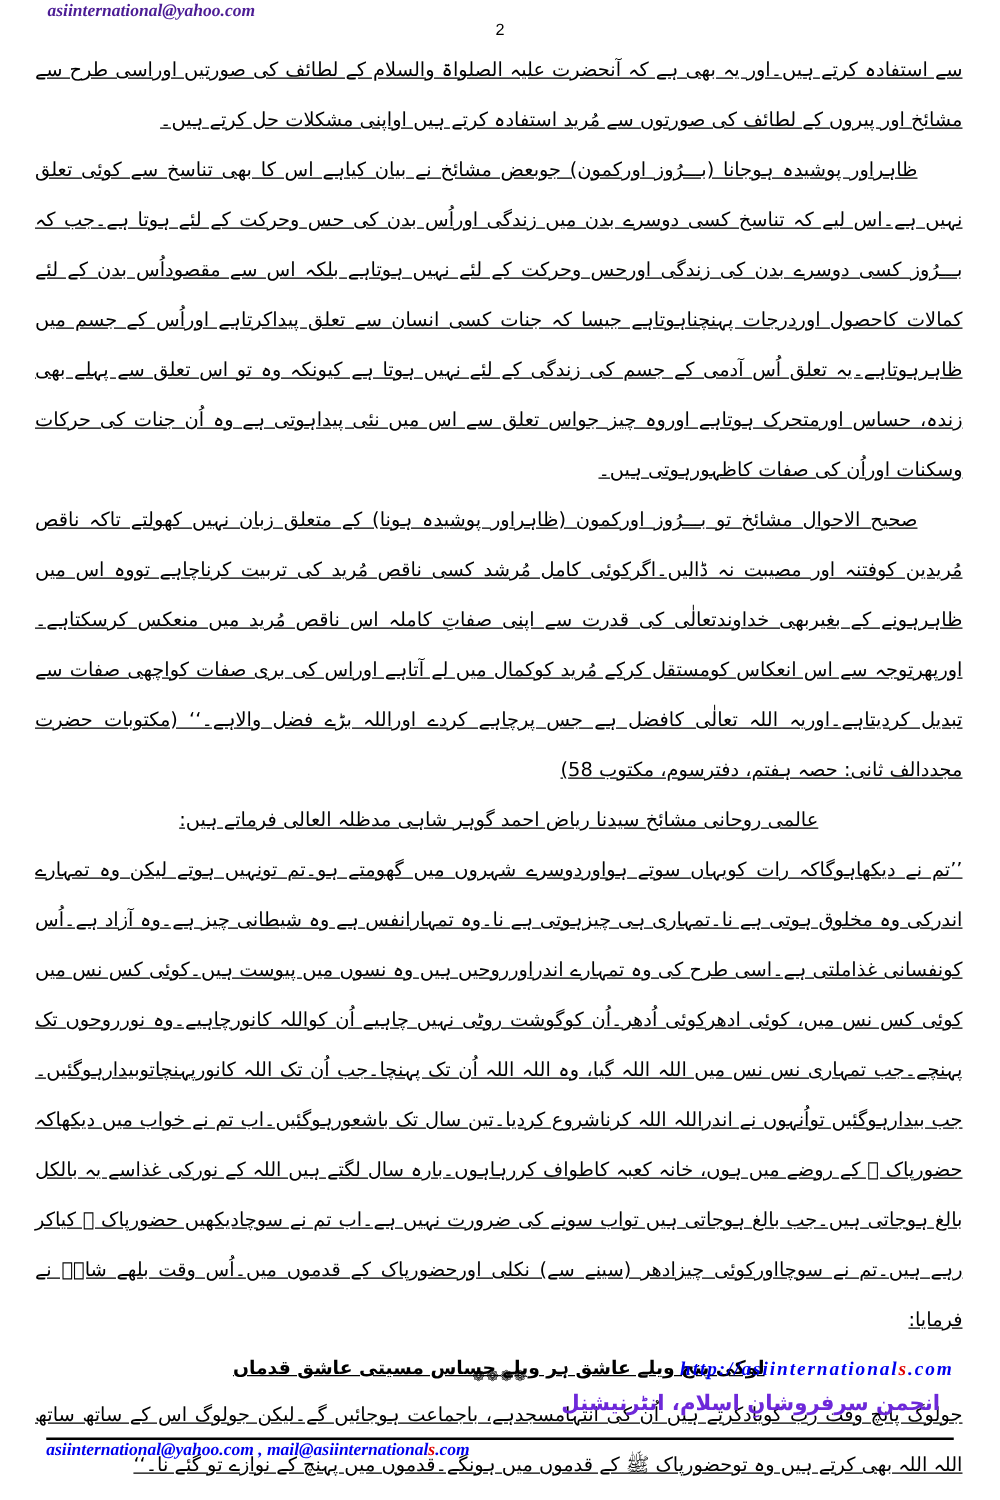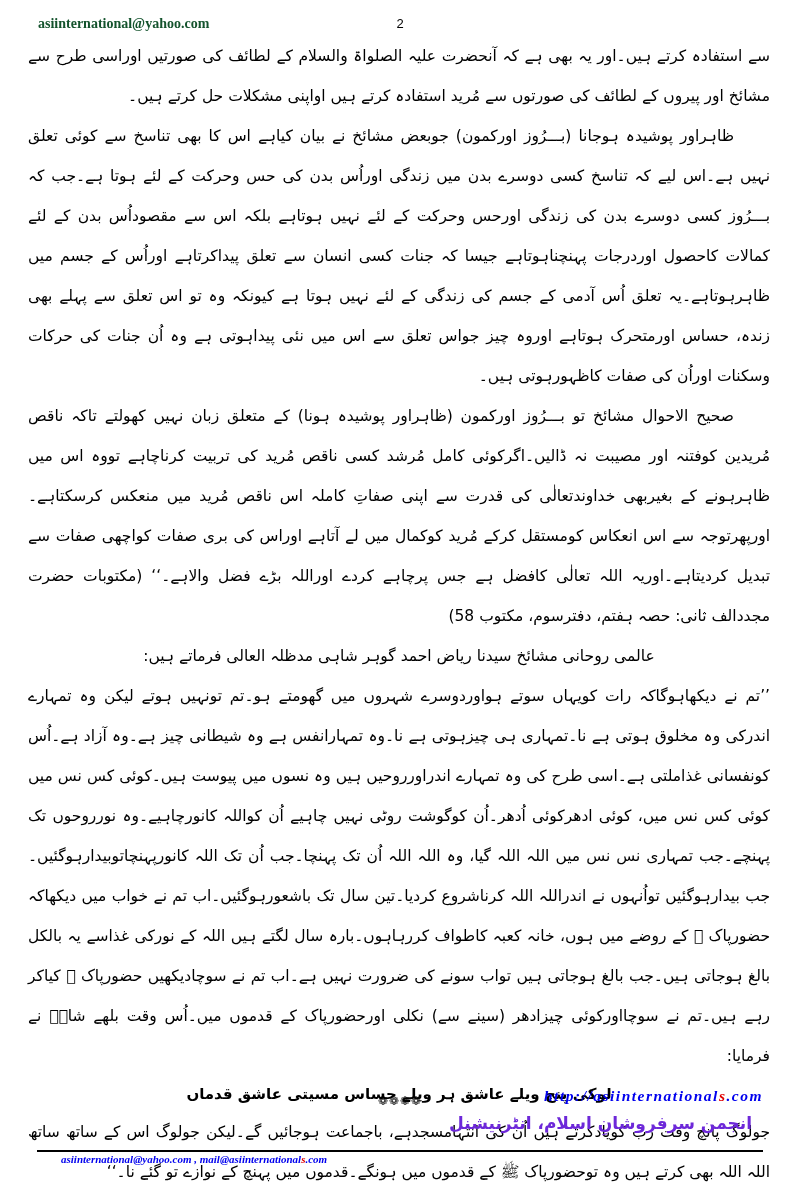--- a/index.html
+++ b/index.html
@@ -11,25 +11,26 @@
       width: 800px;
       height: 1200px;
       position: relative;
       overflow: hidden;
       font-family: "DejaVu Sans", sans-serif;
       color: #000;
     }
     .header-email {
       position: absolute;
       left: 38px;
-      top: 16px;
+      top: 2px;
       font-family: "Liberation Serif", serif;
+      font-style: italic;
       font-weight: bold;
       font-size: 14px;
-      color: #14532d;
+      color: #4c1d95;
     }
     .page-number {
       position: absolute;
       left: 0;
       width: 800px;
       top: 16px;
       text-align: center;
       font-family: "Liberation Sans", sans-serif;
       font-size: 13px;
       color: #000;
@@ -38,20 +39,21 @@
       position: absolute;
       left: 28px;
       width: 742px;
       top: 36px;
       direction: rtl;
       text-align: justify;
       text-align-last: right;
       font-family: "DejaVu Sans", sans-serif;
       font-size: 15.5px;
       line-height: 40px;
+      text-decoration: underline;
     }
     .para {
       margin: 0;
     }
     .para.indent {
       text-indent: 36px;
     }
     .para.centered {
       text-align: center;
       text-align-last: center;
@@ -93,23 +95,22 @@
       height: 0;
       border-top: 2px solid #000;
     }
     .footer-emails {
       position: absolute;
       left: 37px;
       top: 1153px;
       font-family: "Liberation Serif", serif;
       font-style: italic;
       font-weight: bold;
-      font-size: 11px;
+      font-size: 14px;
       color: #0000ee;
-      margin-left: 24px;
     }
     .footer-url {
       position: absolute;
       right: 37px;
       top: 1087px;
       font-family: "Liberation Serif", serif;
       font-style: italic;
       font-weight: bold;
       font-size: 15.5px;
       letter-spacing: 1.5px;

